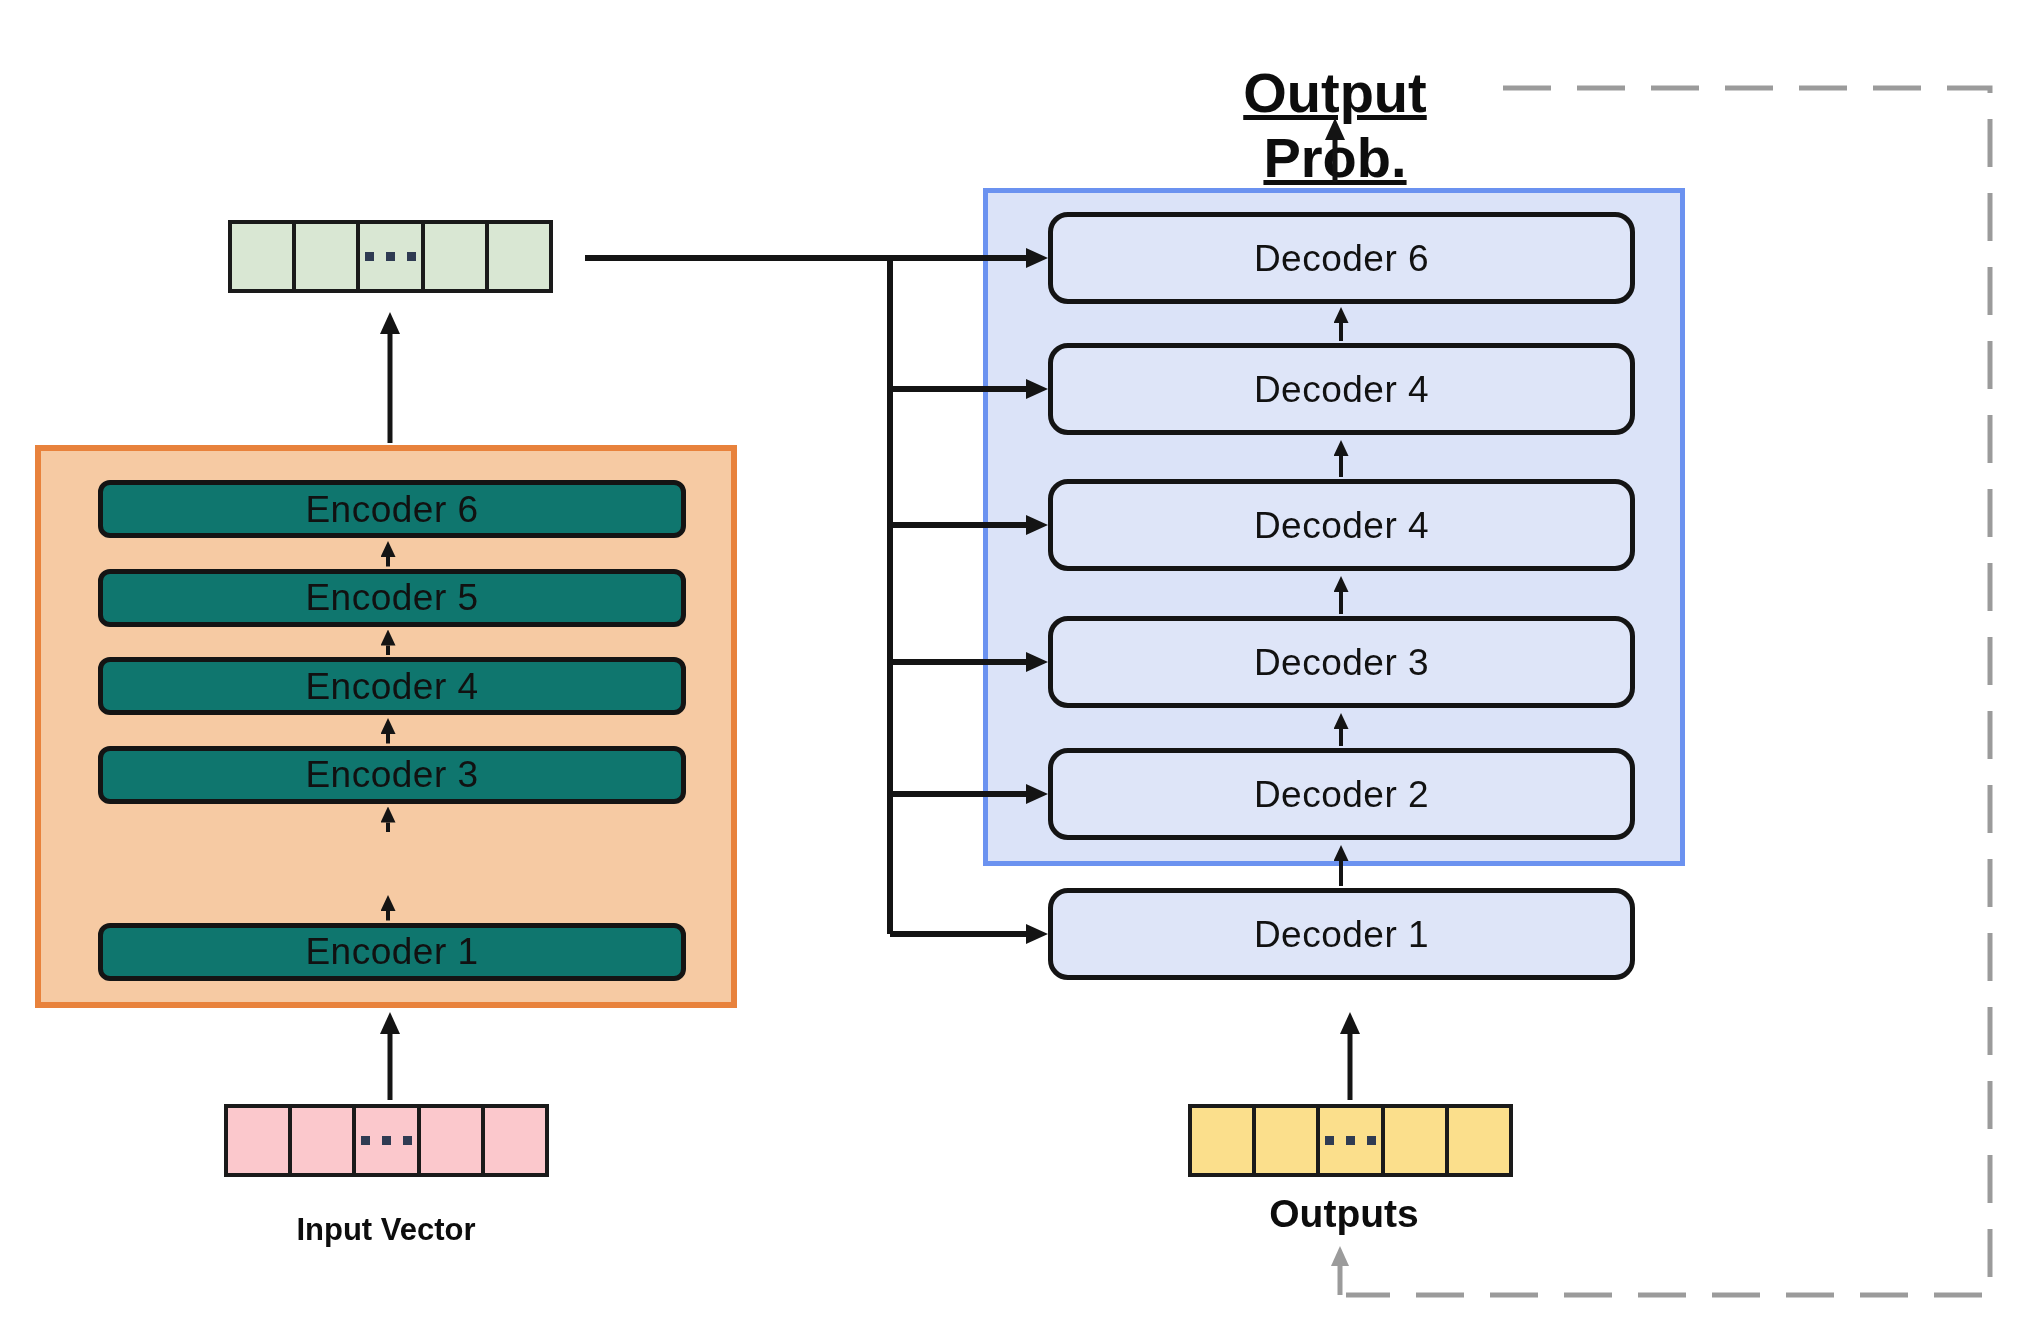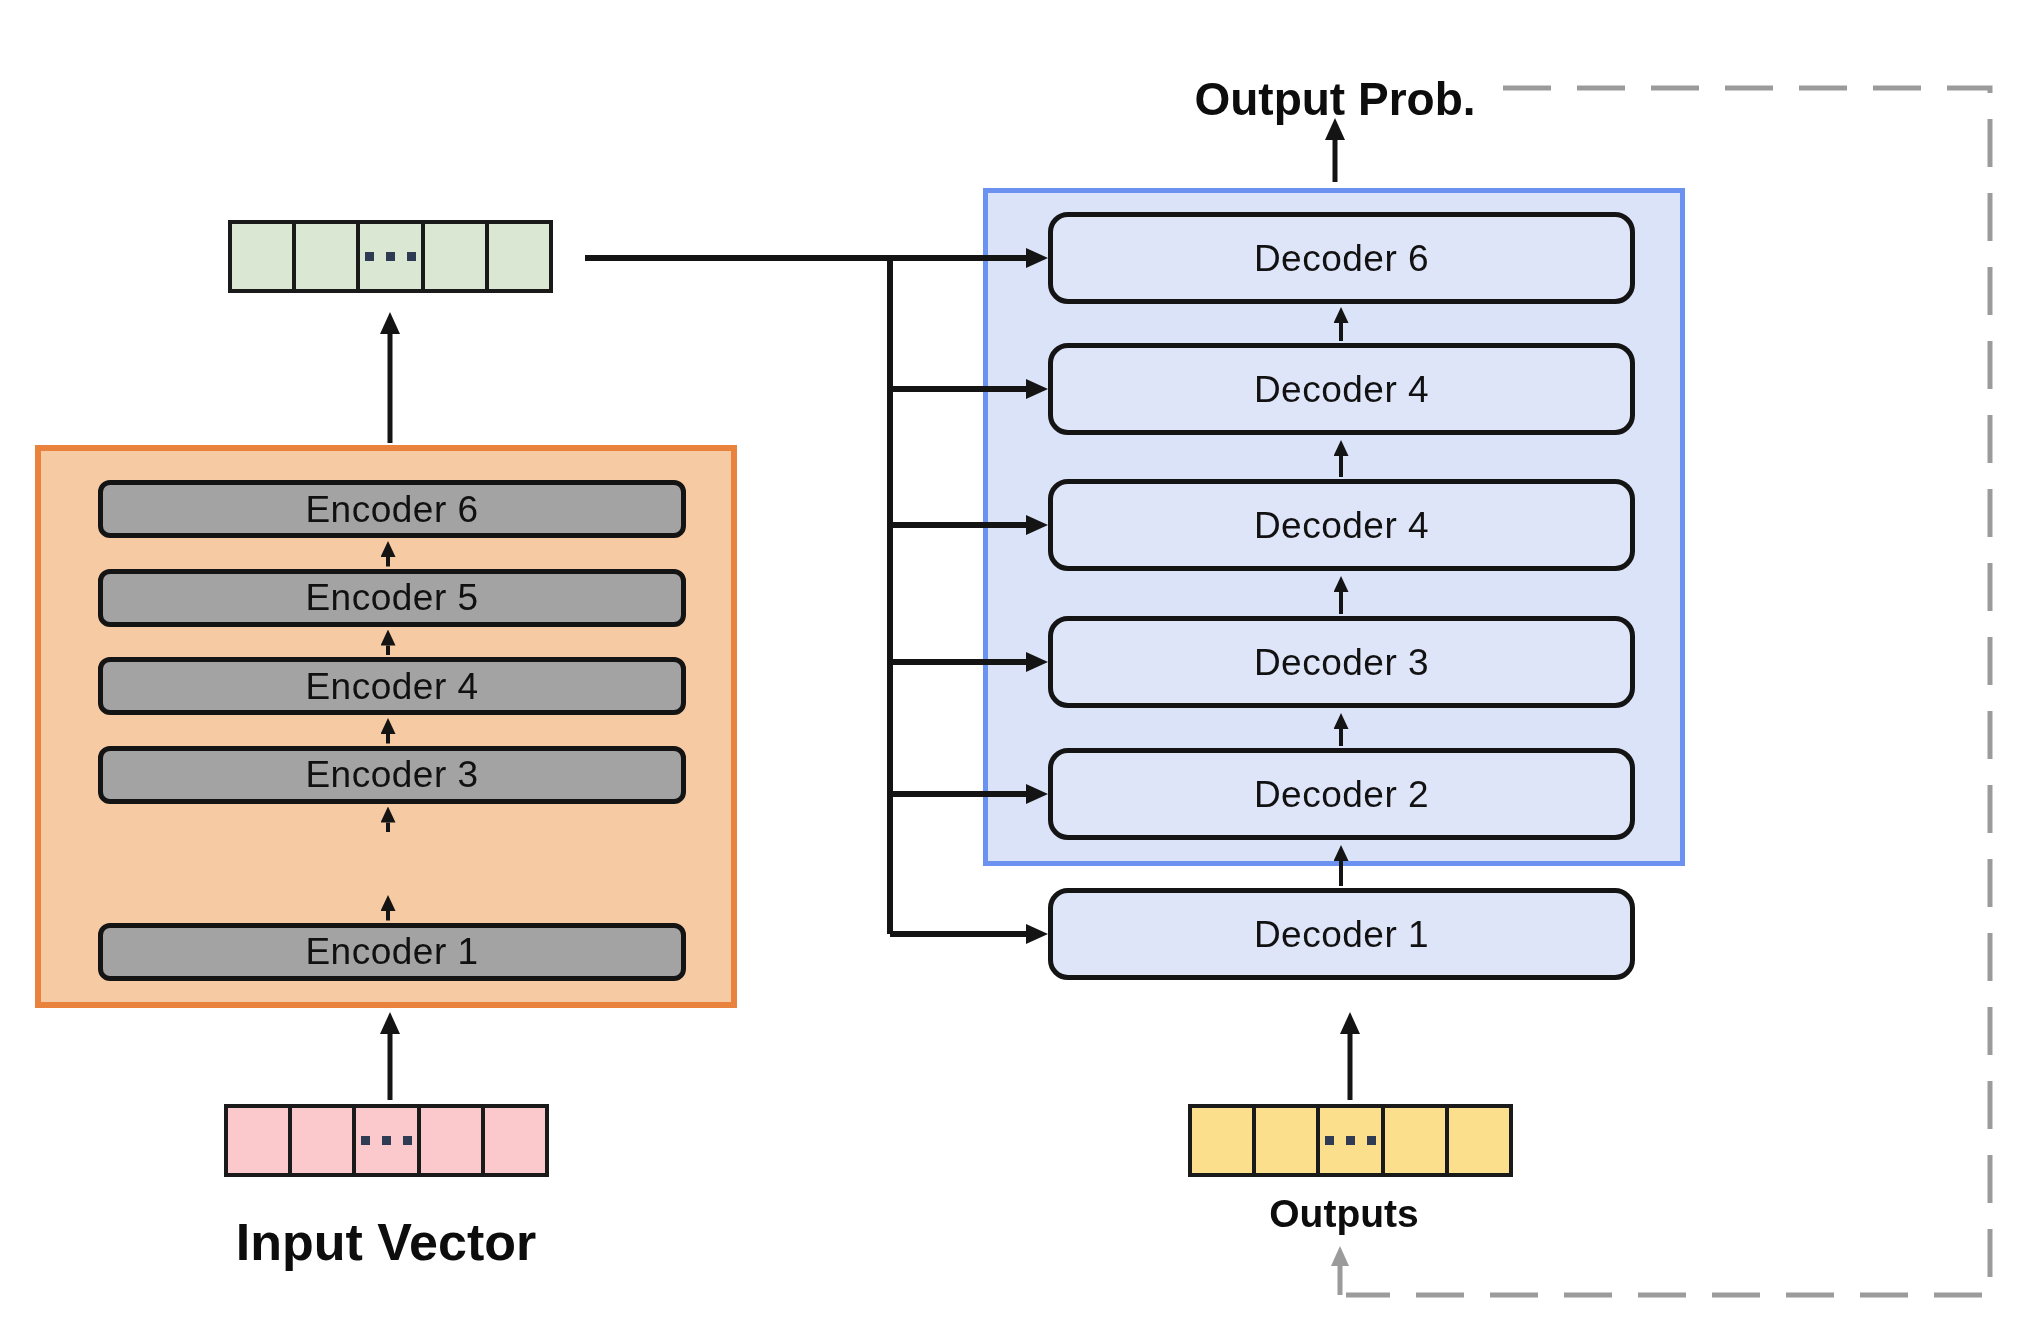--- a/index.html
+++ b/index.html
@@ -15,40 +15,40 @@
   .dec-box{
     position:absolute;left:983px;top:188px;width:702px;height:678px;box-sizing:border-box;
     background:#DBE3F8;border:5px solid #6B92F0;
   }
   
   .block{
     position:absolute;box-sizing:border-box;border:5px solid #141414;
     display:flex;align-items:center;justify-content:center;
     font-size:37px;line-height:1;color:#111;letter-spacing:0.5px;
   }
-  .enc-block{left:57px;width:588px;height:58px;border-radius:12px;background:#a3a3a3;}
+  .enc-block{left:57px;width:588px;height:58px;border-radius:12px;background:#0f766e;}
   .dec-block{left:60px;width:587px;height:92px;border-radius:20px;background:#DEE5F8;}
   
   .vector{
     position:absolute;width:325px;height:73px;box-sizing:border-box;
     border:4px solid #1a1a1a;display:flex;
   }
   .vector .cell{flex:1;display:flex;align-items:center;justify-content:center;}
   .vector .cell + .cell{border-left:4px solid #1a1a1a;}
   .vec-green{left:228px;top:220px;}  .vec-green .cell{background:#D9E7D3;}
   .vec-pink{left:224px;top:1104px;}  .vec-pink .cell{background:#FBC8CC;}
   .vec-yellow{left:1188px;top:1104px;} .vec-yellow .cell{background:#FBDF8C;}
   .dots{display:flex;gap:12px;align-items:center;justify-content:center;}
   .dots i{width:9px;height:9px;background:#2F3B52;display:block;}
   
   .big-label{
     position:absolute;width:340px;text-align:center;font-weight:bold;color:#0d0d0d;
   }
-  .lbl-outprob{left:1165px;top:72px;font-size:46px;}
-  .lbl-input{left:216px;top:1212px;font-size:52px;}
+  .lbl-outprob{left:1165px;top:60px;font-size:56px;text-decoration:underline;}
+  .lbl-input{left:216px;top:1212px;font-size:31px;}
   .lbl-outputs{left:1174px;top:1192px;font-size:39px;}
   
   svg.connectors{position:absolute;left:0;top:0;width:2030px;height:1332px;pointer-events:none;}
 </style>
 </head>
 <body>
 
 <div class="canvas">
 
   <div class="big-label lbl-outprob">Output Prob.</div>

